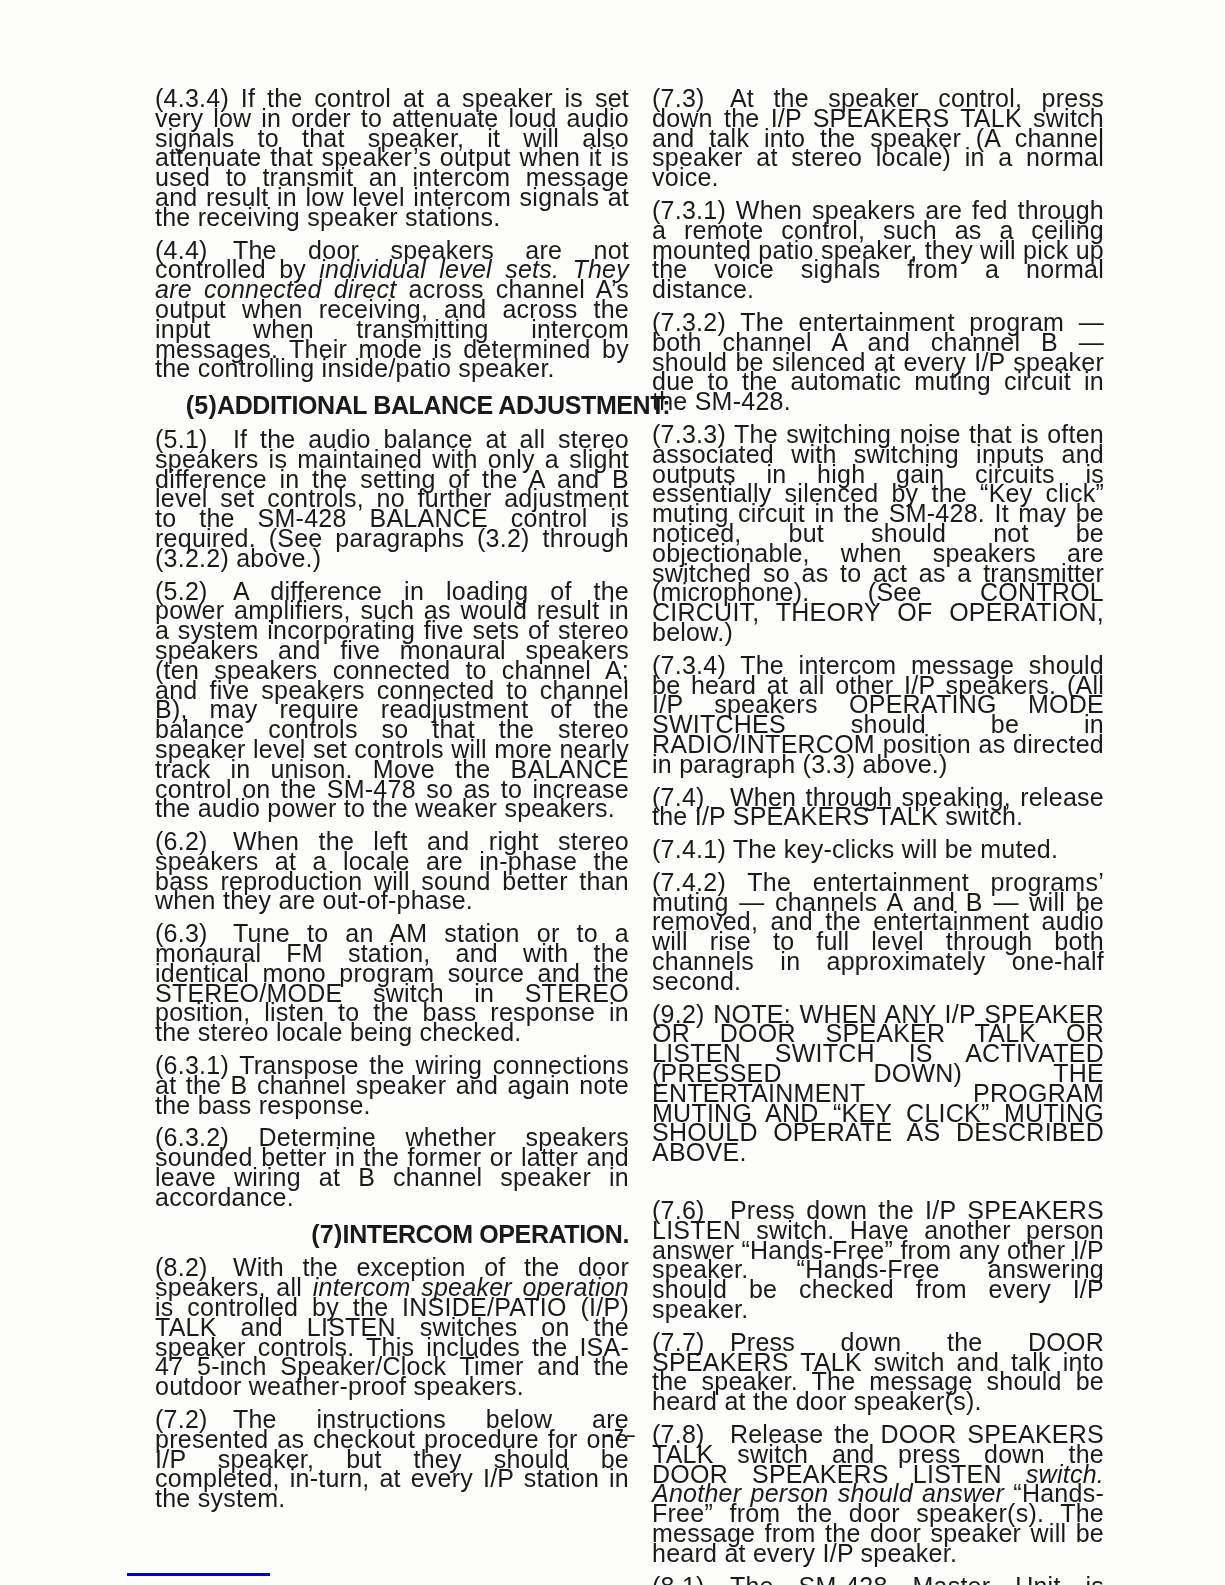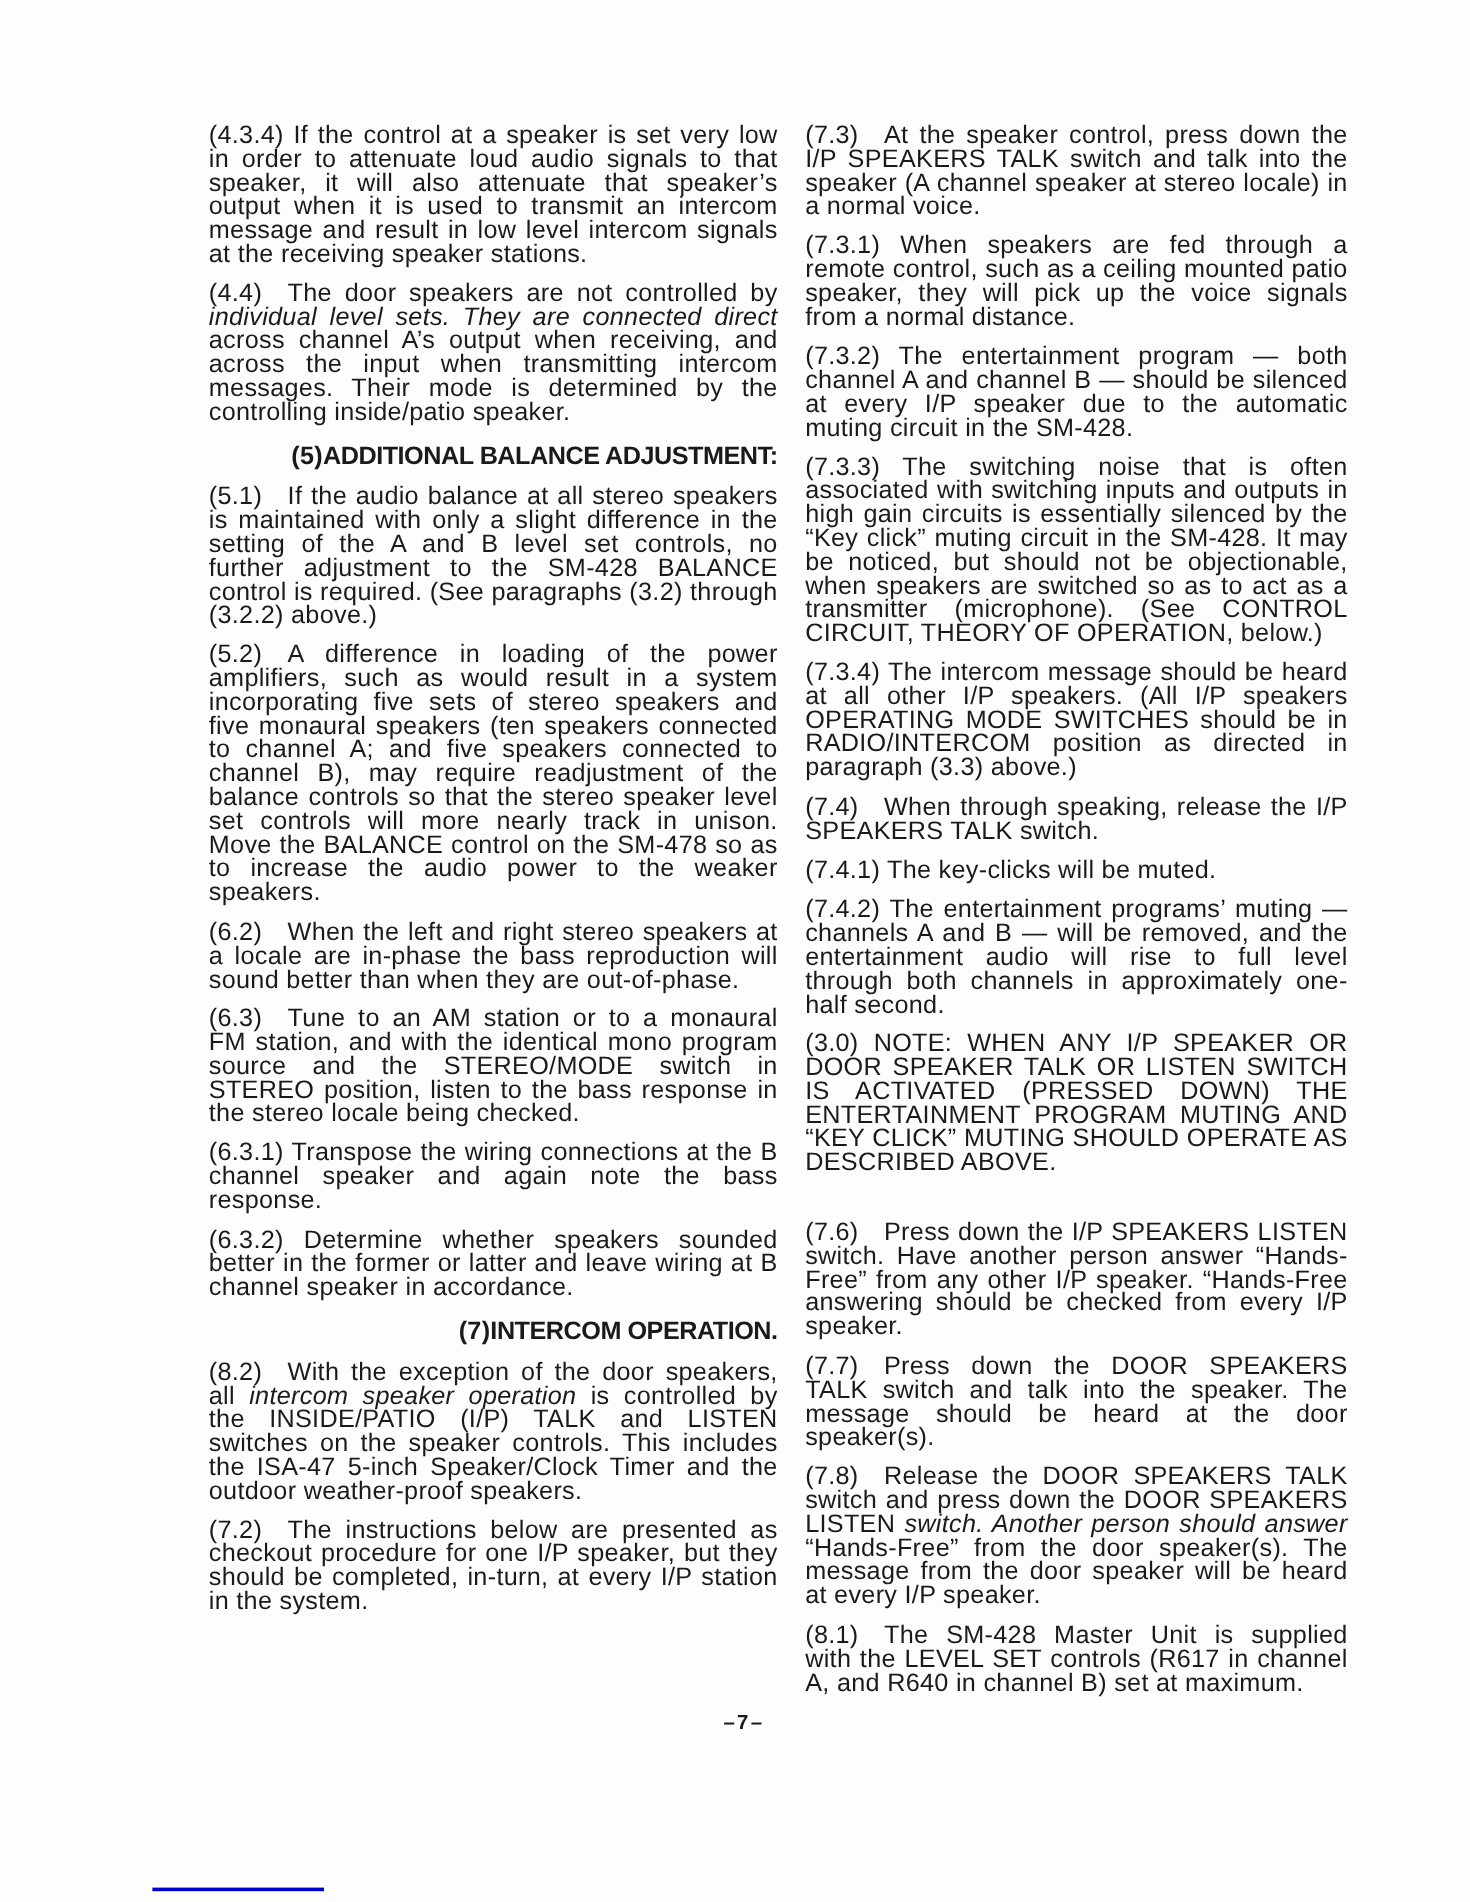--- a/index.html
+++ b/index.html
@@ -12,28 +12,27 @@
     position:relative;
     width:1225px;height:1585px;
     margin:0 auto;
     background:var(--paper);
     font-family:"Liberation Sans", sans-serif;
     color:var(--ink);
     overflow:hidden;
   }
   .col{
     position:absolute;
-    top:103px;
-    font-size:21px;
+    top:89px;
+    font-size:25px;
     line-height:19.8px;
     letter-spacing:0.25px;
     text-align:justify;
     text-justify:inter-word;
     hyphens:none;
-    margin-left:19px;
   }
   .col-left{left:155px;width:474px;}
   .col-right{left:652px;width:452px;}
   p.para{margin:0 0 13px 0;}
   p.para.extra-gap{margin-bottom:38px;}
   .it{font-style:italic;}
   .heading{
     margin:17px 0 14px 0;
     font-weight:bold;
     text-align:right;
@@ -81,21 +80,21 @@
     </div>
   <div class="col col-right" id="col-right">
       <p class="para"><span>(7.3) At the speaker control, press down the I/P SPEAKERS TALK switch and talk into the speaker (A channel speaker at stereo locale) in a normal voice.</span></p>
       <p class="para"><span>(7.3.1) When speakers are fed through a remote control, such as a ceiling mounted patio speaker, they will pick up the voice signals from a normal distance.</span></p>
       <p class="para"><span>(7.3.2) The entertainment program — both channel A and channel B — should be silenced at every I/P speaker due to the automatic muting circuit in the SM-428.</span></p>
       <p class="para"><span>(7.3.3) The switching noise that is often associated with switching inputs and outputs in high gain circuits is essentially silenced by the “Key click” muting circuit in the SM-428. It may be noticed, but should not be objectionable, when speakers are switched so as to act as a transmitter (microphone). (See CONTROL CIRCUIT, THEORY OF OPERATION, below.)</span></p>
       <p class="para"><span>(7.3.4) The intercom message should be heard at all other I/P speakers. (All I/P speakers OPERATING MODE SWITCHES should be in RADIO/INTERCOM position as directed in paragraph (3.3) above.)</span></p>
       <p class="para"><span>(7.4) When through speaking, release the I/P SPEAKERS TALK switch.</span></p>
       <p class="para"><span>(7.4.1) The key-clicks will be muted.</span></p>
       <p class="para"><span>(7.4.2) The entertainment programs’ muting — channels A and B — will be removed, and the entertainment audio will rise to full level through both channels in approximately one-half second.</span></p>
-      <p class="para extra-gap"><span>(3.0) NOTE: WHEN ANY I/P SPEAKER OR DOOR SPEAKER TALK OR LISTEN SWITCH IS ACTIVATED (PRESSED DOWN) THE ENTERTAINMENT PROGRAM MUTING AND “KEY CLICK” MUTING SHOULD OPERATE AS DESCRIBED ABOVE.</span></p>
+      <p class="para extra-gap"><span>(9.2) NOTE: WHEN ANY I/P SPEAKER OR DOOR SPEAKER TALK OR LISTEN SWITCH IS ACTIVATED (PRESSED DOWN) THE ENTERTAINMENT PROGRAM MUTING AND “KEY CLICK” MUTING SHOULD OPERATE AS DESCRIBED ABOVE.</span></p>
       <p class="para"><span>(7.6) Press down the I/P SPEAKERS LISTEN switch. Have another person answer “Hands-Free” from any other I/P speaker. “Hands-Free answering should be checked from every I/P speaker.</span></p>
       <p class="para"><span>(7.7) Press down the DOOR SPEAKERS TALK switch and talk into the speaker. The message should be heard at the door speaker(s).</span></p>
       <p class="para"><span>(7.8) Release the DOOR SPEAKERS TALK switch and press down the DOOR SPEAKERS LISTEN </span><span class="it">switch. Another person should answer </span><span>“Hands-Free” from the door speaker(s). The message from the door speaker will be heard at every I/P speaker.</span></p>
       <p class="para"><span>(8.1) The SM-428 Master Unit is supplied with the LEVEL SET controls (R617 in channel A, and R640 in channel B) set at maximum.</span></p>
     </div>
   <div class="page-number">–7–</div>
   <div class="footer-line"></div>
 </div>
 
 </body></html>

